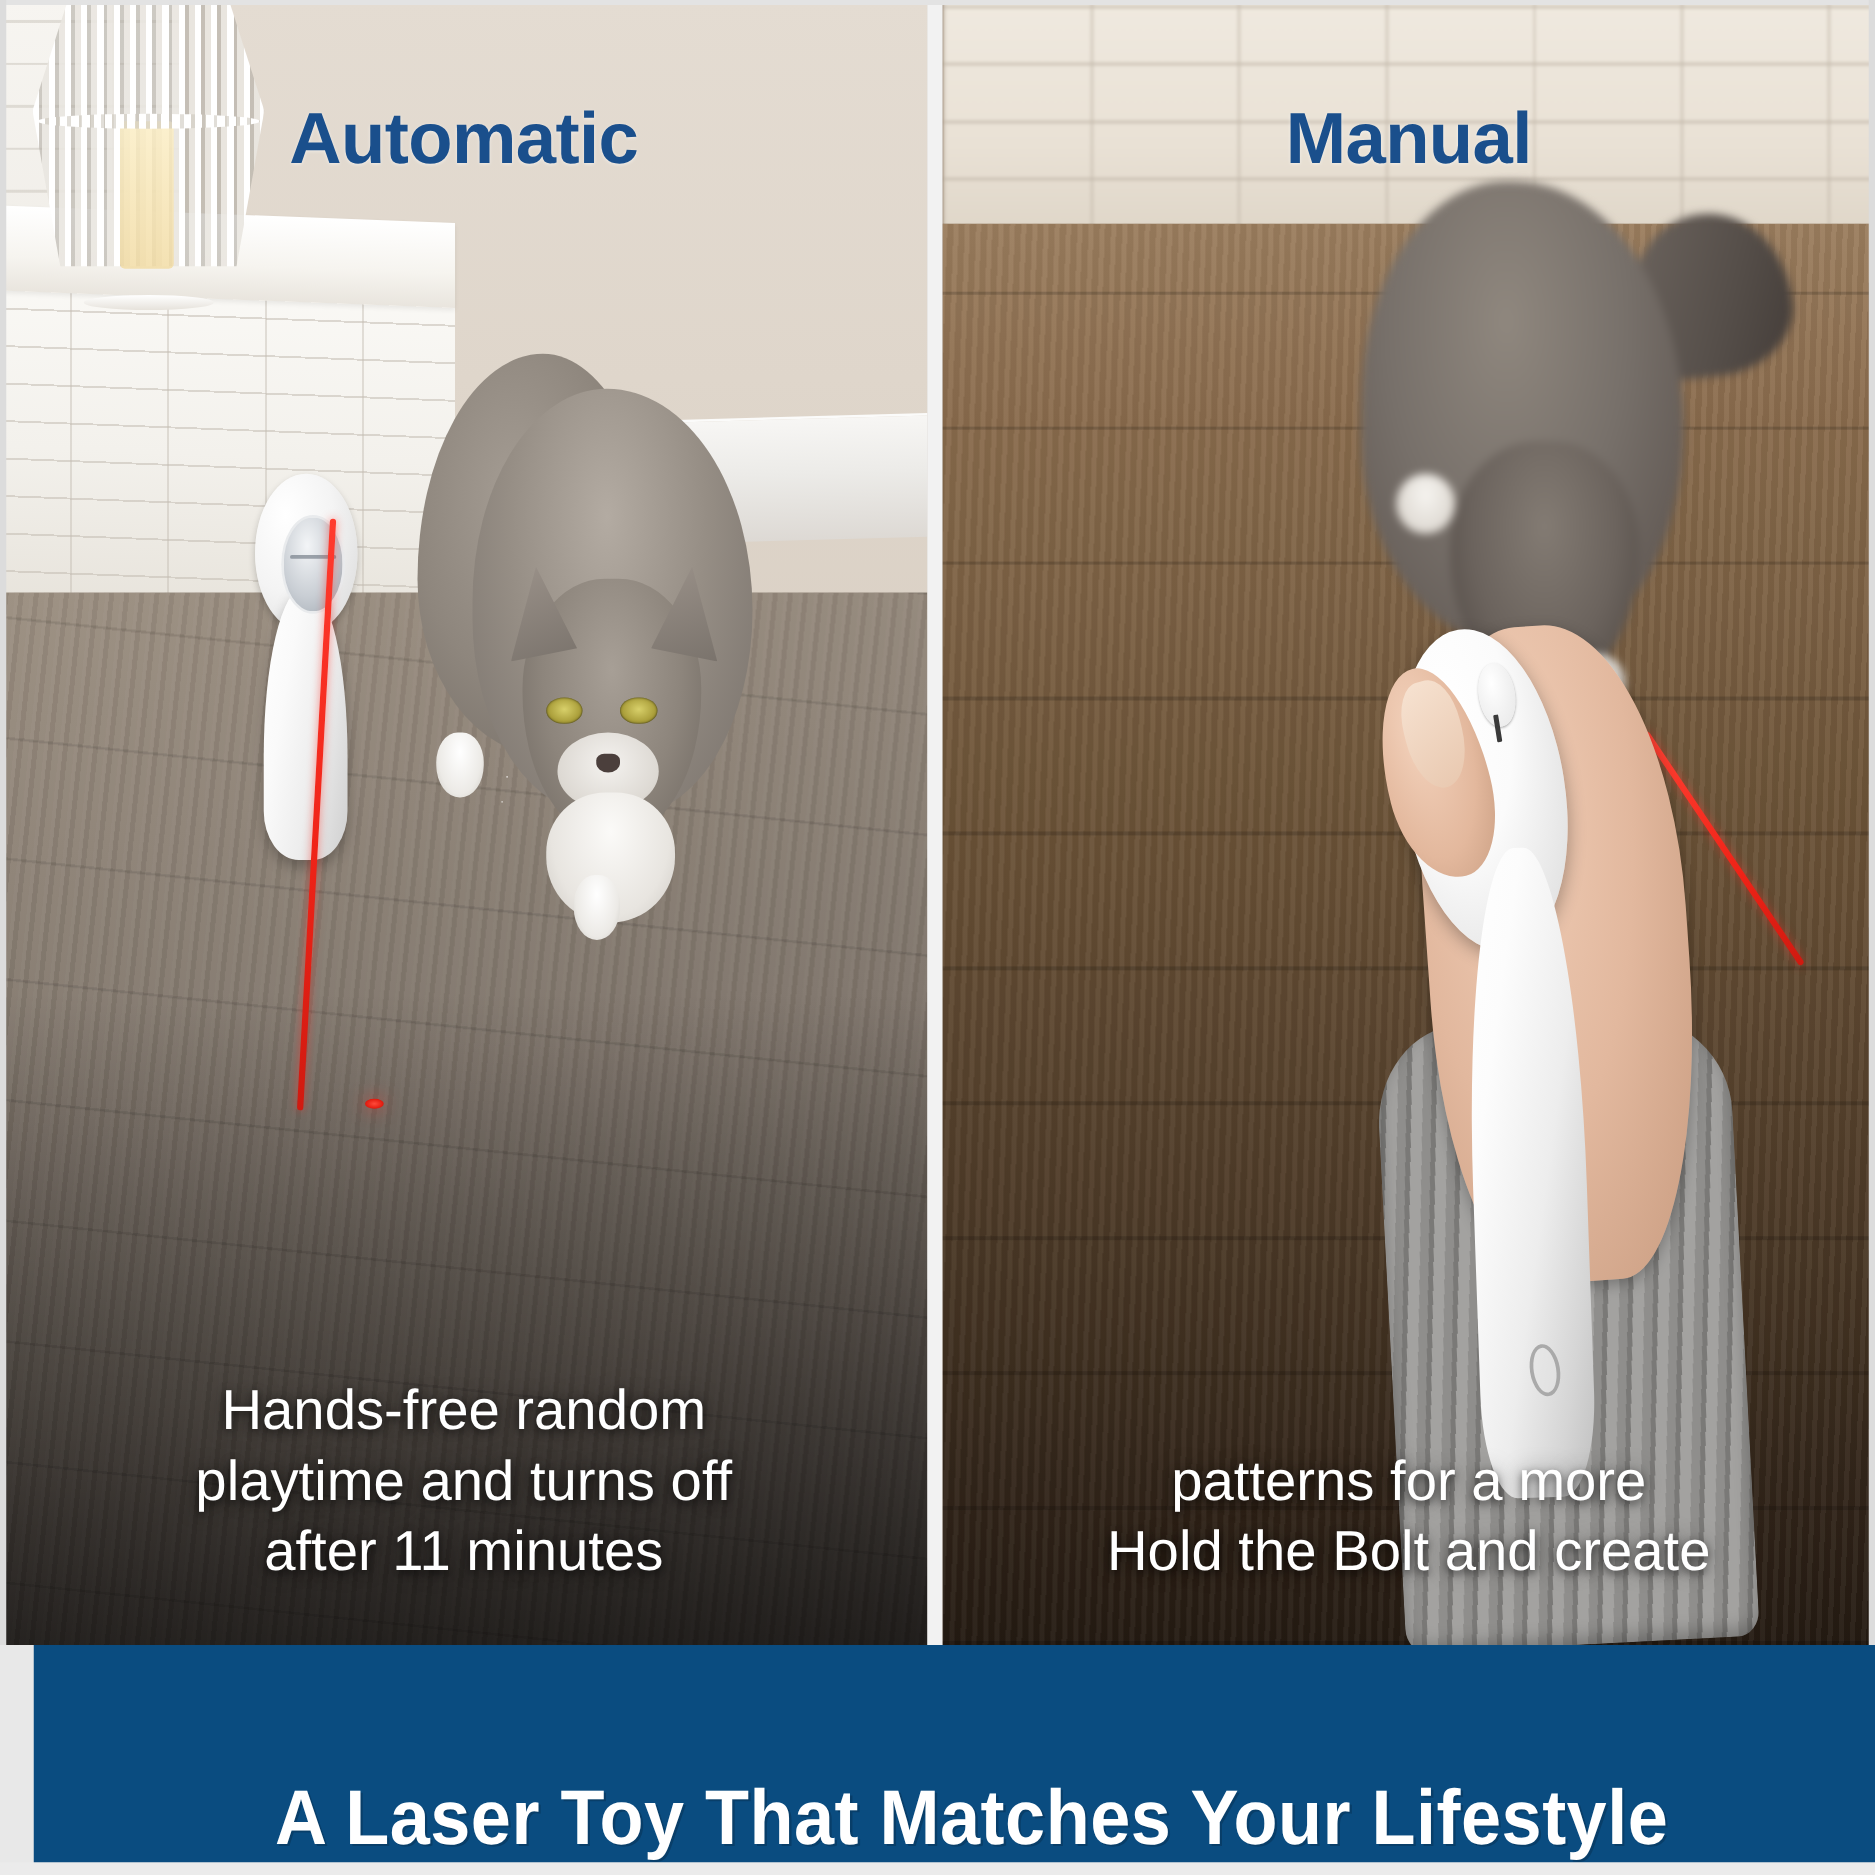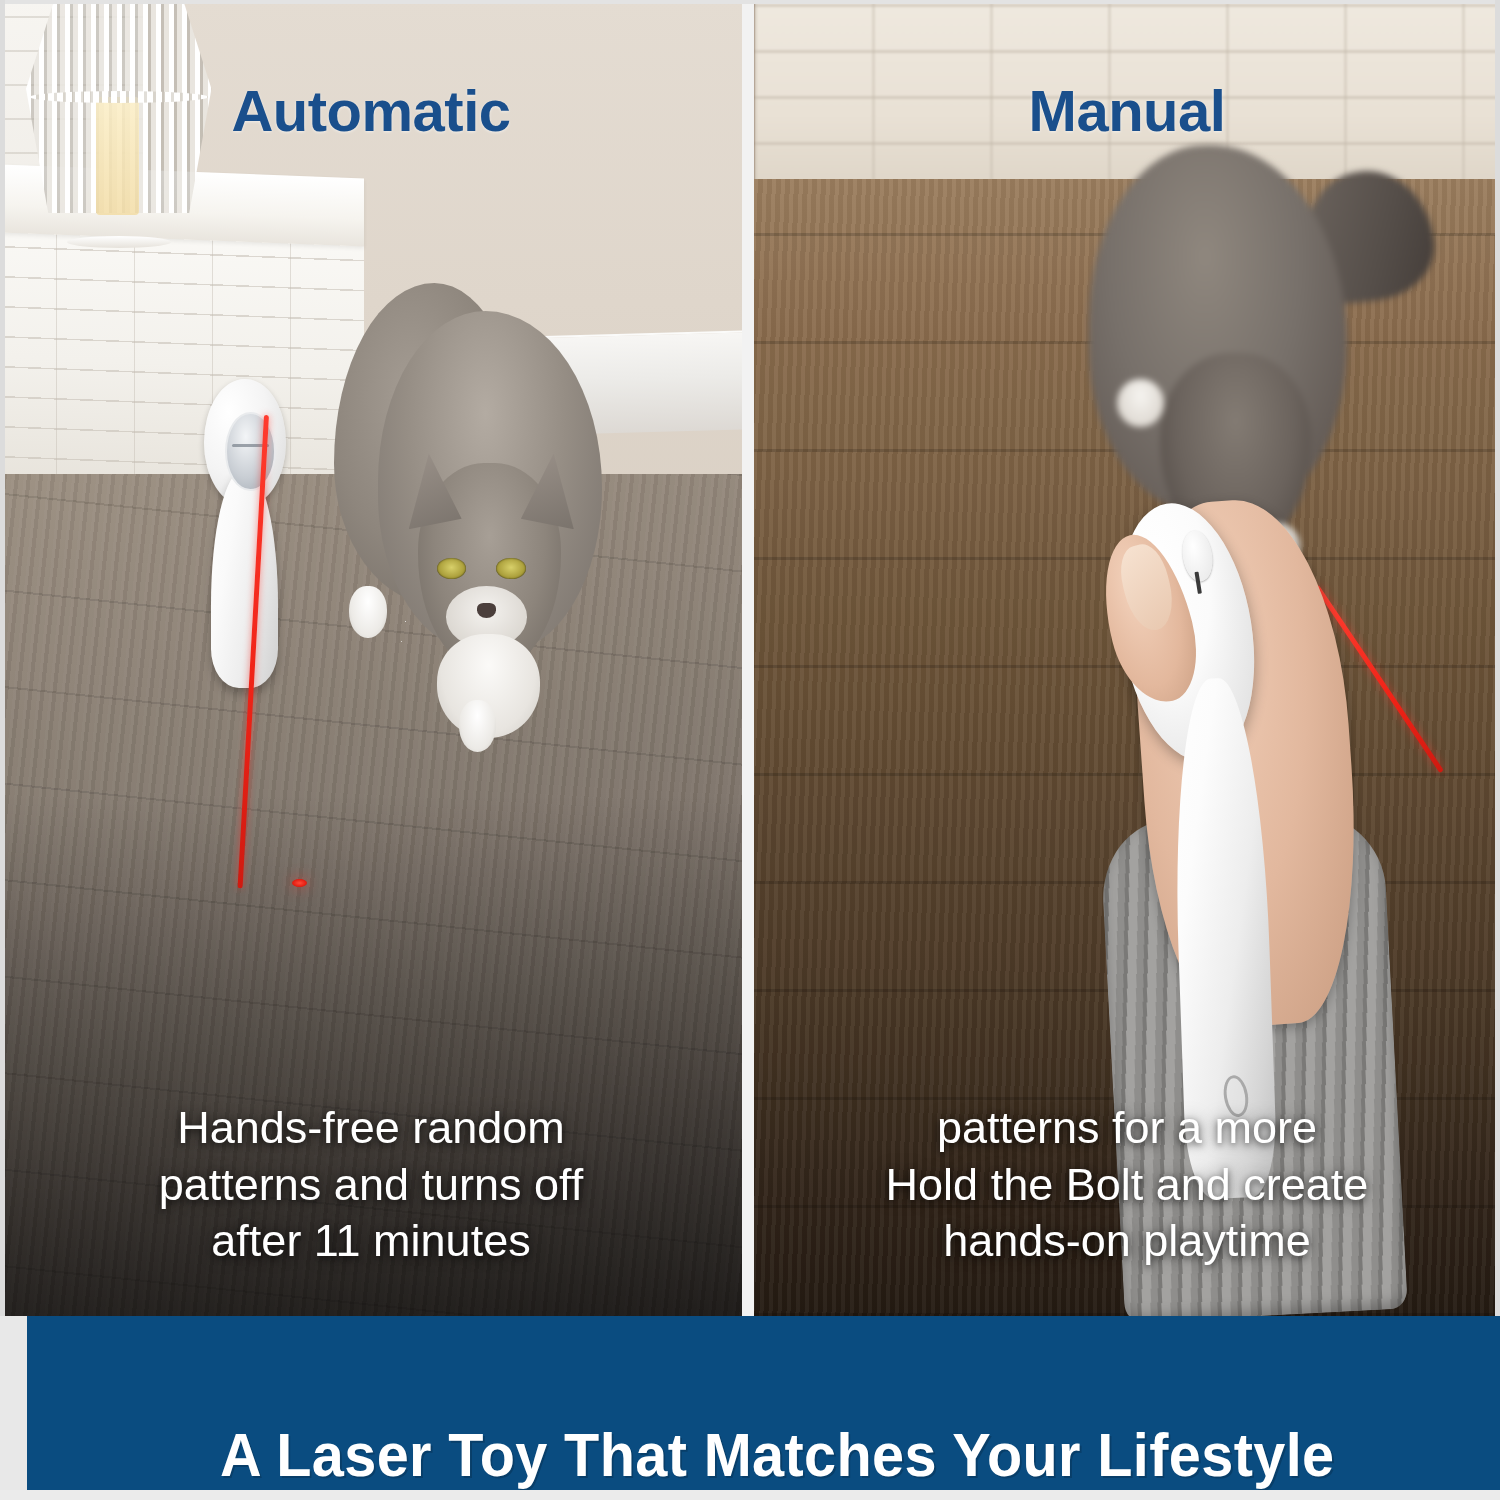--- a/index.html
+++ b/index.html
@@ -475,21 +475,21 @@
         </div>
 
         <div class="beam-auto"></div>
         <div class="dot-auto"></div>
       </div>
 
       <div class="panel-heading left" style="color:#1a4f8c">Automatic</div>
 
       <div class="panel-caption">
         <span class="ln">Hands-free random</span>
-        <span class="ln">patterns and turns off</span>
+        <span class="ln">playtime and turns off</span>
         <span class="ln">after 11 minutes</span>
       </div>
     </div>
 
     <div class="panel gap"></div>
 
     <div class="panel right">
       <div class="scene-right">
         <div class="brick-right"></div>
         <div class="floor-right"></div>
@@ -517,21 +517,20 @@
 
         <div class="thumb"></div>
         <div class="nail"></div>
       </div>
 
       <div class="panel-heading right" style="color:#1a4f8c">Manual</div>
 
       <div class="panel-caption">
         <span class="ln">patterns for a more</span>
         <span class="ln">Hold the Bolt and create</span>
-        <span class="ln">hands-on playtime</span>
       </div>
     </div>
 
   </div>
 
   <div class="edge-top"></div>
   <div class="edge-left"></div>
   <div class="edge-right"></div>
 
   <div class="banner" style="background:#0a4c80">

